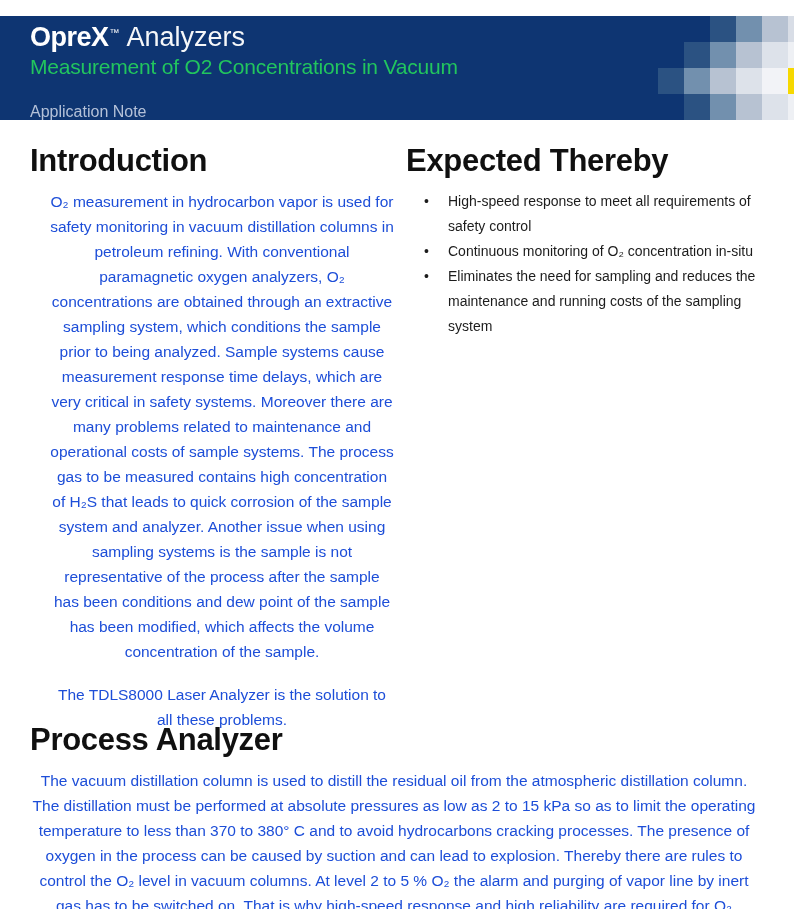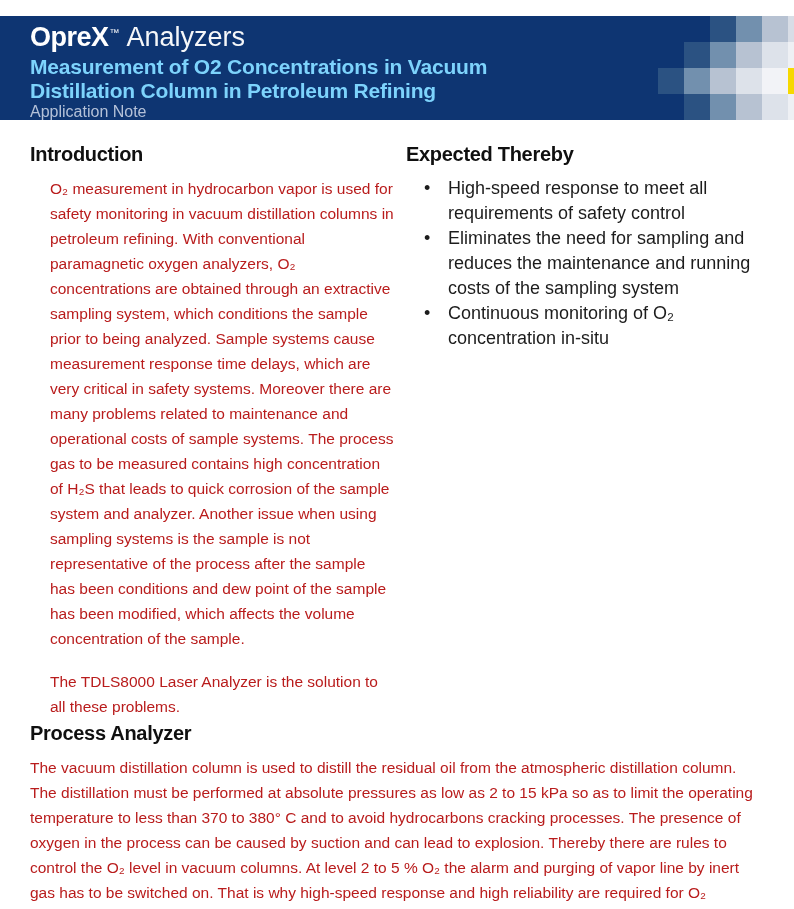--- a/index.html
+++ b/index.html
@@ -11,57 +11,56 @@
   
   .banner {
     position:absolute; top:16px; left:0; width:794px; height:104px;
     background:#0e3572; overflow:hidden;
   }
   .brand { position:absolute; left:30px; top:6px; color:#ffffff; font-size:27px; white-space:nowrap; }
   .brand-name { font-weight:bold; letter-spacing:-0.5px; }
   .brand-tm { font-size:10px; vertical-align:super; margin-left:1px; }
   .brand-product { font-weight:normal; margin-left:7px; opacity:0.96; }
   .banner-title {
-    position:absolute; left:30px; top:39px; color:#7dd3fc;
-    font-weight:bold; font-size:21px; line-height:24px; letter-spacing:-0.2px;
+    position:absolute; left:30px; top:39px; color:#22c55e;
+    font-weight:normal; font-size:21px; line-height:24px; letter-spacing:-0.2px;
     white-space:nowrap;
   }
   .banner-sub { position:absolute; left:30px; top:87px; color:#b4c1d8; font-size:16px; }
   
   .mosaic { position:absolute; top:0; right:-20px; width:156px; }
   .mrow { display:flex; height:26px; }
   .mcell { width:26px; height:26px; flex:0 0 26px; }
   
   .section-heading {
-    font-size:20px; font-weight:bold; color:#101010;
+    font-size:31px; font-weight:bold; color:#101010;
     margin:0 0 10px 0; letter-spacing:-0.3px;
   }
-  .body-text { font-size:15.5px; line-height:25px; color:#b91c1c; }
+  .body-text { font-size:15.5px; line-height:25px; color:#1d4ed8;text-align:center; }
   .intro   { position:absolute; left:30px;  top:143px; width:364px; }
   .intro .body-text { margin-left:20px; }
   .para-2  { margin-top:18px; }
   .benefits{ position:absolute; left:406px; top:143px; width:380px; }
   .benefits ul { margin:0; padding:0; list-style:none; }
-  .benefits li { position:relative; padding-left:42px; font-size:18px; line-height:25px; }
+  .benefits li { position:relative; padding-left:42px; font-size:14px; line-height:25px; }
   .benefits li::before { content:"\2022"; position:absolute; left:18px; top:0; }
   .process { position:absolute; left:30px; top:722px; width:750px; }
   .process .body-text { margin-left:18px; width:728px; }
 </style>
 </head>
 <body>
 
 <div class="page">
 
   <div class="banner">
     <div class="brand">
       <span class="brand-name">OpreX</span><span class="brand-tm">™</span><span class="brand-product">Analyzers</span>
     </div>
     <div class="banner-title">
       <div>Measurement of O2 Concentrations in Vacuum</div>
-      <div>Distillation Column in Petroleum Refining</div>
     </div>
     <div class="banner-sub">Application Note</div>
     <div class="mosaic">
         <div class="mrow">
           <div class="mcell"></div>
           <div class="mcell"></div>
           <div class="mcell" style="background: rgb(43, 82, 130);"></div>
           <div class="mcell" style="background: rgb(114, 144, 174);"></div>
           <div class="mcell" style="background: rgb(183, 194, 210);"></div>
           <div class="mcell" style="background: rgb(216, 221, 230);"></div>
@@ -98,22 +97,22 @@
     <div class="body-text">
       <p style="margin:0;">O₂ measurement in hydrocarbon vapor is used for safety monitoring in vacuum distillation columns in petroleum refining. With conventional paramagnetic oxygen analyzers, O₂ concentrations are obtained through an extractive sampling system, which conditions the sample prior to being analyzed. Sample systems cause measurement response time delays, which are very critical in safety systems. Moreover there are many problems related to maintenance and operational costs of sample systems. The process gas to be measured contains high concentration of H₂S that leads to quick corrosion of the sample system and analyzer. Another issue when using sampling systems is the sample is not representative of the process after the sample has been conditions and dew point of the sample has been modified, which affects the volume concentration of the sample.</p>
       <p class="para-2" style="margin-bottom:0;">The TDLS8000 Laser Analyzer is the solution to all these problems.</p>
     </div>
   </div>
 
   <div class="benefits">
     <h1 class="section-heading">Expected Thereby</h1>
     <ul>
       <li>High-speed response to meet all requirements of safety control</li>
+      <li>Continuous monitoring of O₂ concentration in-situ</li>
       <li>Eliminates the need for sampling and reduces the maintenance and running costs of the sampling system</li>
-      <li>Continuous monitoring of O₂ concentration in-situ</li>
     </ul>
   </div>
 
   <div class="process">
     <h1 class="section-heading">Process Analyzer</h1>
     <p class="body-text" style="margin:0;">The vacuum distillation column is used to distill the residual oil from the atmospheric distillation column. The distillation must be performed at absolute pressures as low as 2 to 15 kPa so as to limit the operating temperature to less than 370 to 380° C and to avoid hydrocarbons cracking processes. The presence of oxygen in the process can be caused by suction and can lead to explosion. Thereby there are rules to control the O₂ level in vacuum columns. At level 2 to 5 % O₂ the alarm and purging of vapor line by inert gas has to be switched on. That is why high-speed response and high reliability are required for O₂ measurements.</p>
   </div>
 
 </div>
 

